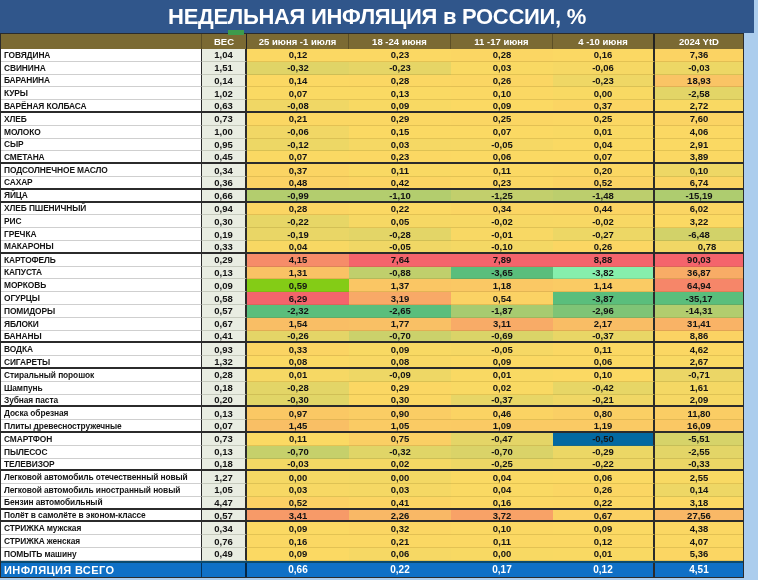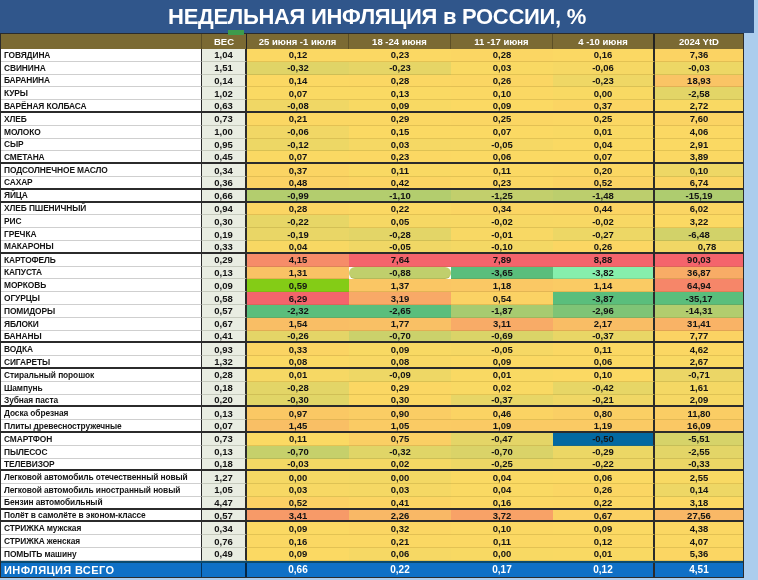--- a/index.html
+++ b/index.html
@@ -260,21 +260,21 @@
           <div class="cell c-val" style="background: rgb(246, 140, 105);">4,15</div>
           <div class="cell c-val" style="background: rgb(244, 100, 108);">7,64</div>
           <div class="cell c-val" style="background: rgb(244, 100, 108);">7,89</div>
           <div class="cell c-val pre-ytd" style="background: rgb(244, 100, 108);">8,88</div>
           <div class="cell c-val" style="background: rgb(244, 100, 108);">90,03</div>
         </div>
         <div class="row">
           <div class="cell c-name">КАПУСТА</div>
           <div class="cell c-weight">0,13</div>
           <div class="cell c-val" style="background: rgb(250, 194, 101);">1,31</div>
-          <div class="cell c-val" style="background: rgb(192, 207, 108); border-radius: 6px;">-0,88</div>
+          <div class="cell c-val" style="background: rgb(192, 207, 108);">-0,88</div>
           <div class="cell c-val" style="background: rgb(90, 190, 124);">-3,65</div>
           <div class="cell c-val pre-ytd" style="background: #86efac;">-3,82</div>
           <div class="cell c-val" style="background: rgb(248, 172, 102);">36,87</div>
         </div>
         <div class="row">
           <div class="cell c-name">МОРКОВЬ</div>
           <div class="cell c-weight">0,09</div>
           <div class="cell c-val" style="background: #84cc16;">0,59</div>
           <div class="cell c-val" style="background: rgb(250, 198, 100);">1,37</div>
           <div class="cell c-val" style="background: rgb(250, 200, 100);">1,18</div>
@@ -308,21 +308,21 @@
           <div class="cell c-val pre-ytd" style="background: rgb(249, 189, 101);">2,17</div>
           <div class="cell c-val" style="background: rgb(249, 179, 102);">31,41</div>
         </div>
         <div class="row group-end">
           <div class="cell c-name">БАНАНЫ</div>
           <div class="cell c-weight">0,41</div>
           <div class="cell c-val" style="background: rgb(228, 213, 103);">-0,26</div>
           <div class="cell c-val" style="background: rgb(203, 209, 107);">-0,70</div>
           <div class="cell c-val" style="background: rgb(218, 212, 104);">-0,69</div>
           <div class="cell c-val pre-ytd" style="background: rgb(233, 214, 102);">-0,37</div>
-          <div class="cell c-val" style="background: rgb(251, 211, 99);">7,77</div>
+          <div class="cell c-val" style="background: rgb(251, 211, 99);">8,86</div>
         </div>
         <div class="row">
           <div class="cell c-name">ВОДКА</div>
           <div class="cell c-weight">0,93</div>
           <div class="cell c-val" style="background: rgb(251, 212, 99);">0,33</div>
           <div class="cell c-val" style="background: rgb(248, 217, 99);">0,09</div>
           <div class="cell c-val" style="background: rgb(246, 216, 100);">-0,05</div>
           <div class="cell c-val pre-ytd" style="background: rgb(251, 216, 99);">0,11</div>
           <div class="cell c-val" style="background: rgb(251, 215, 99);">4,62</div>
         </div>

